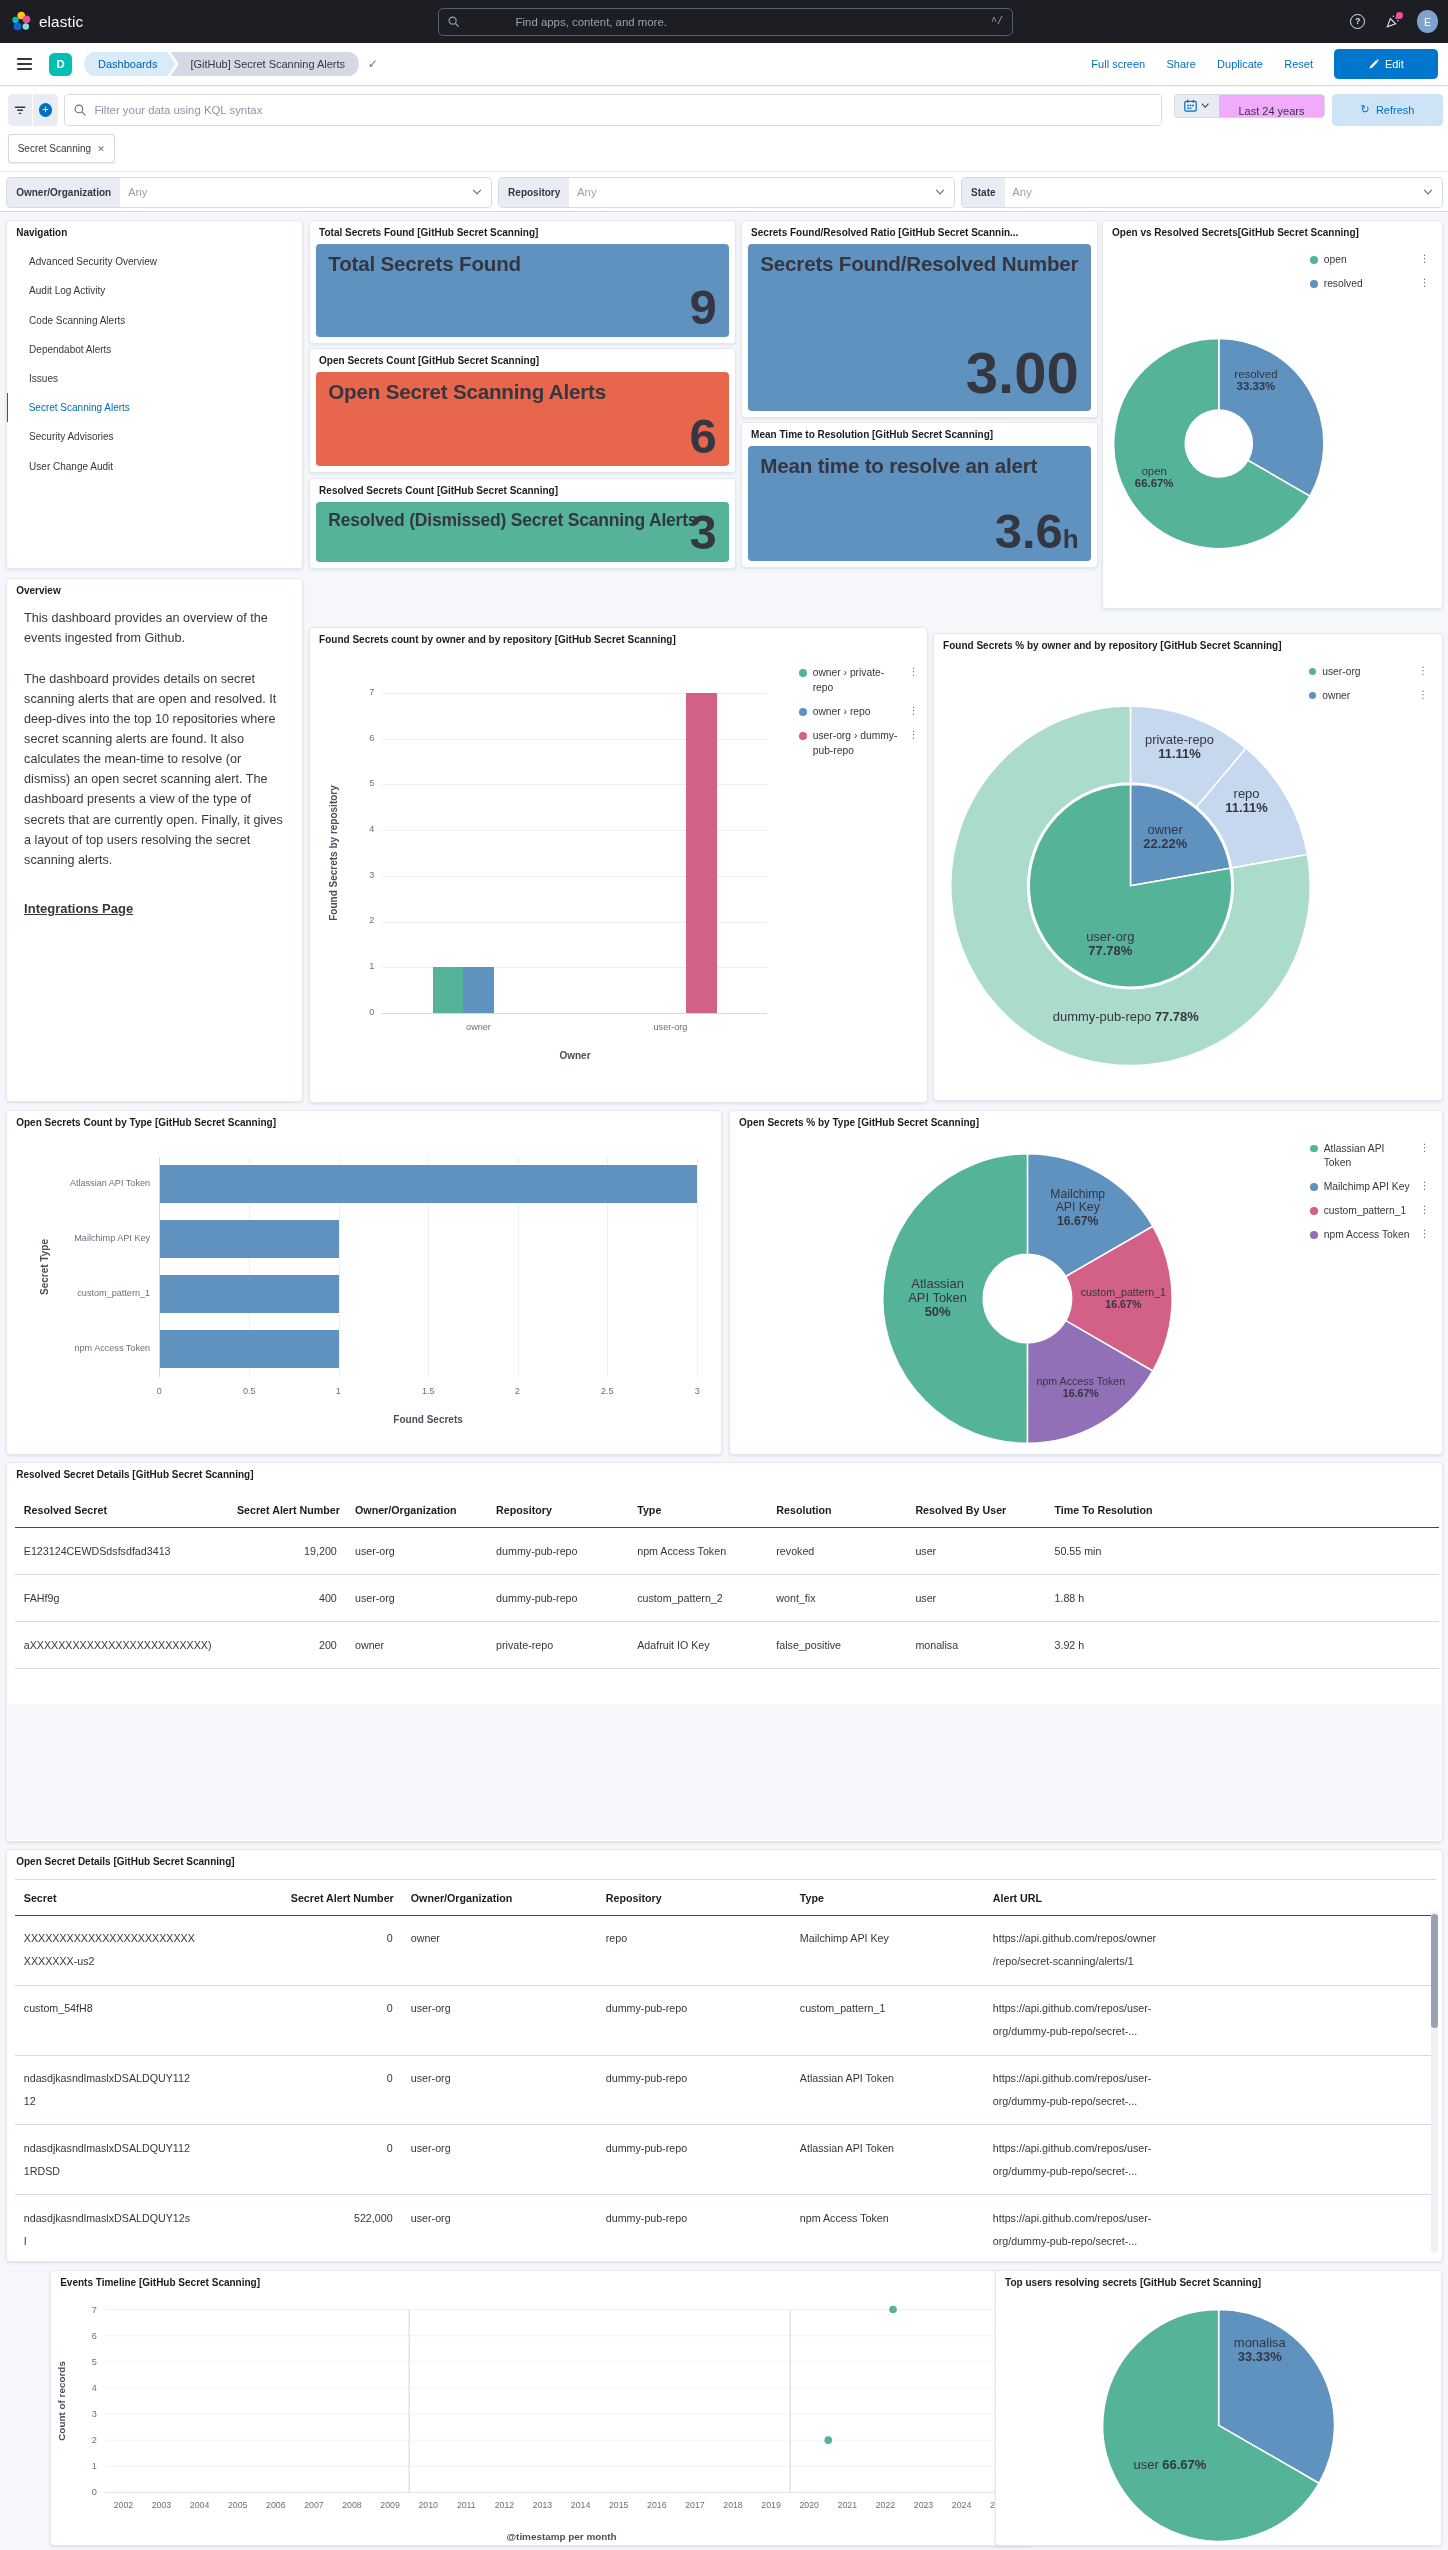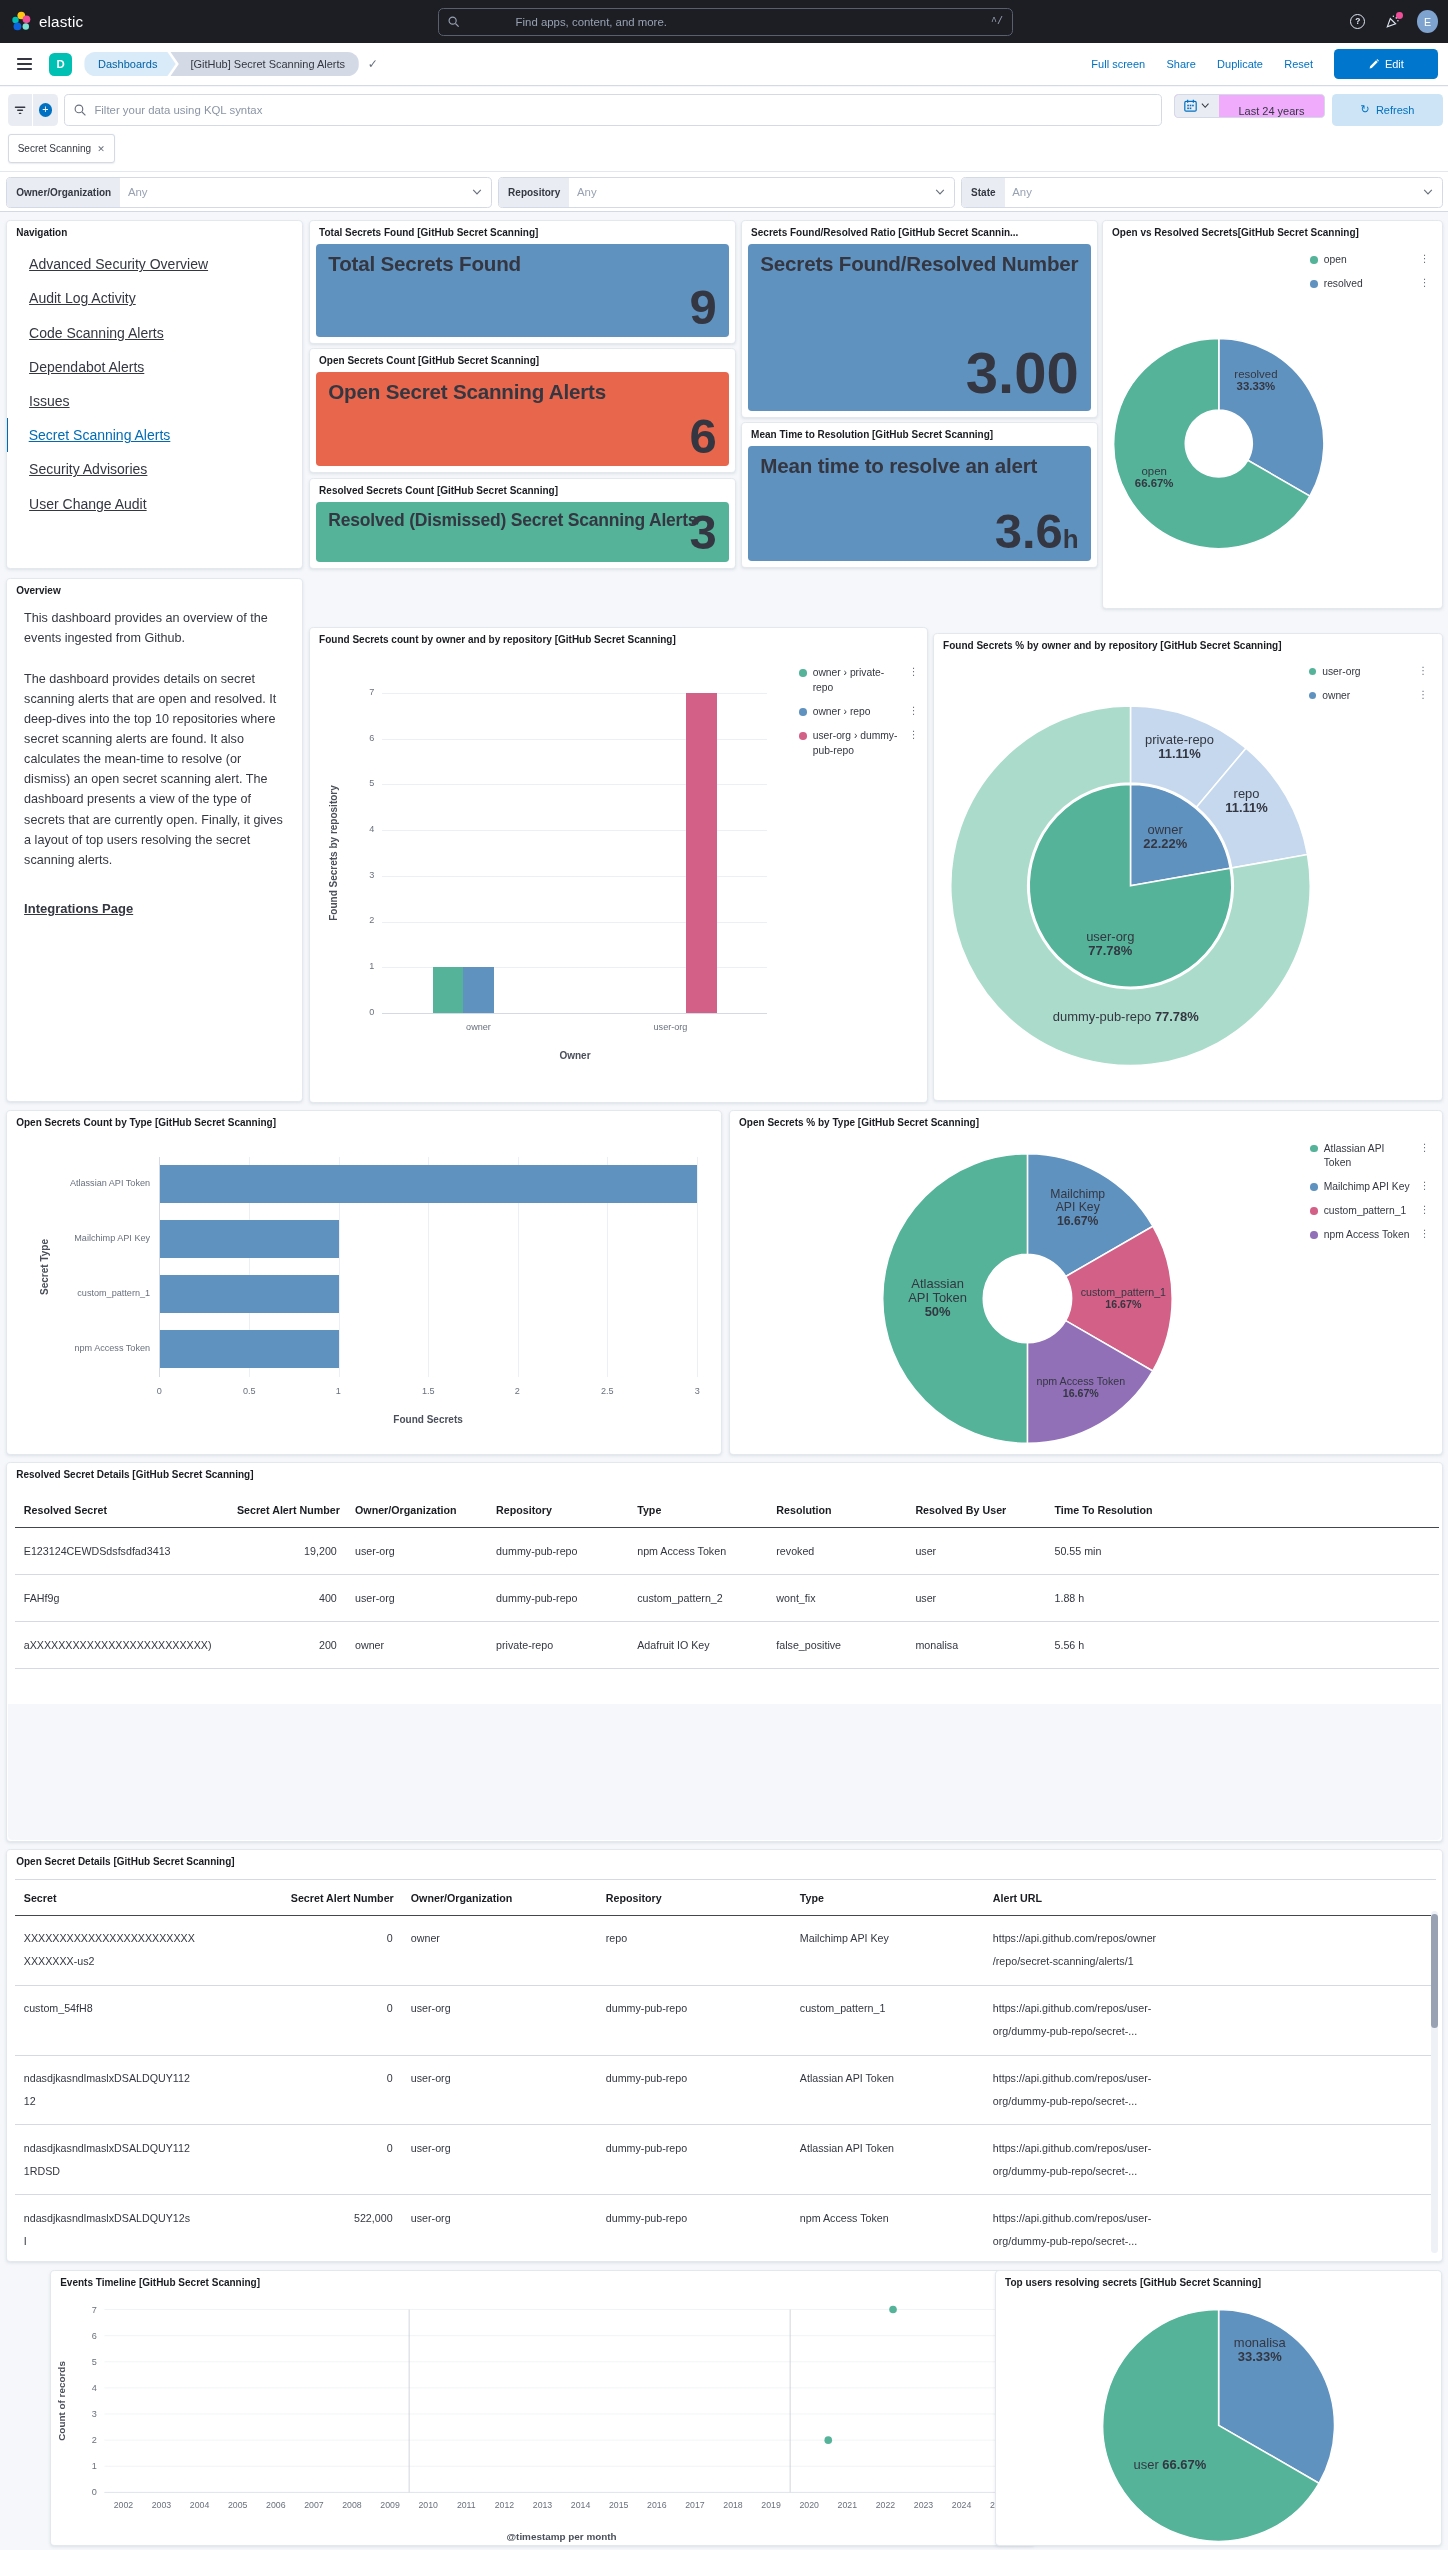--- a/index.html
+++ b/index.html
@@ -70,21 +70,21 @@
   #p-fcount{left:309px;top:627px;width:619px;height:476px;}
   #p-fpct{left:933px;top:633px;width:510px;height:468px;}
   #p-obt{left:6.1px;top:1110px;width:716px;height:345px;}
   #p-obtpct{left:729px;top:1110px;width:714px;height:345px;}
   #p-rtable{left:6.1px;top:1462px;width:1437px;height:380px;}
   #p-otable{left:6.1px;top:1849px;width:1437px;height:413px;}
   #p-timeline{left:6.1px;top:2270px;width:985px;height:276px;margin-left:44px;}
   #p-tusers{left:995px;top:2270px;width:447px;height:276px;}
 
   
-  .nav-item{font-size:14px;color:#343741;padding:9.1px 0 9.1px 22px;cursor:pointer;text-decoration:underline;}
+  .nav-item{font-size:10px;color:#343741;padding:9.1px 0 9.1px 22px;cursor:pointer;}
   .nav-item.active{color:#006bb4;border-left:1.5px solid #006bb4;padding-left:20.6px;}
   #nav-list{margin-top:7.6px;}
   .overview-body{padding:10.7px 17px 0;font-size:12.6px;color:#343741;line-height:1.6;}
   .overview-body p{margin:0 0 20px;}
   .overview-link{display:inline-block;margin:9.1px 0 0;font-size:13px;font-weight:700;color:#343741;text-decoration:underline;cursor:pointer;}
 
   
   .tile{position:absolute;left:6.1px;right:6.1px;top:23px;bottom:6.1px;border-radius:3.8px;}
   .tile-label{position:absolute;top:7.6px;left:12.2px;right:12.2px;font-size:20.6px;font-weight:700;color:#343741;letter-spacing:-0.2px;}
   #p-resolved .tile-label{font-size:17.5px;}
@@ -534,21 +534,21 @@
               <td>1.88 h</td>
             </tr>
             <tr>
               <td>aXXXXXXXXXXXXXXXXXXXXXXXXX)</td>
               <td class="num">200</td>
               <td>owner</td>
               <td>private-repo</td>
               <td>Adafruit IO Key</td>
               <td>false_positive</td>
               <td>monalisa</td>
-              <td>5.56 h</td>
+              <td>3.92 h</td>
             </tr>
           </tbody>
         </table>
       </div>
     <div class="table-filler"></div>
   </section>
 
   <section class="panel" id="p-otable">
     <div class="panel-title">Open Secret Details [GitHub Secret Scanning]</div>
     <div id="otable-wrap">

